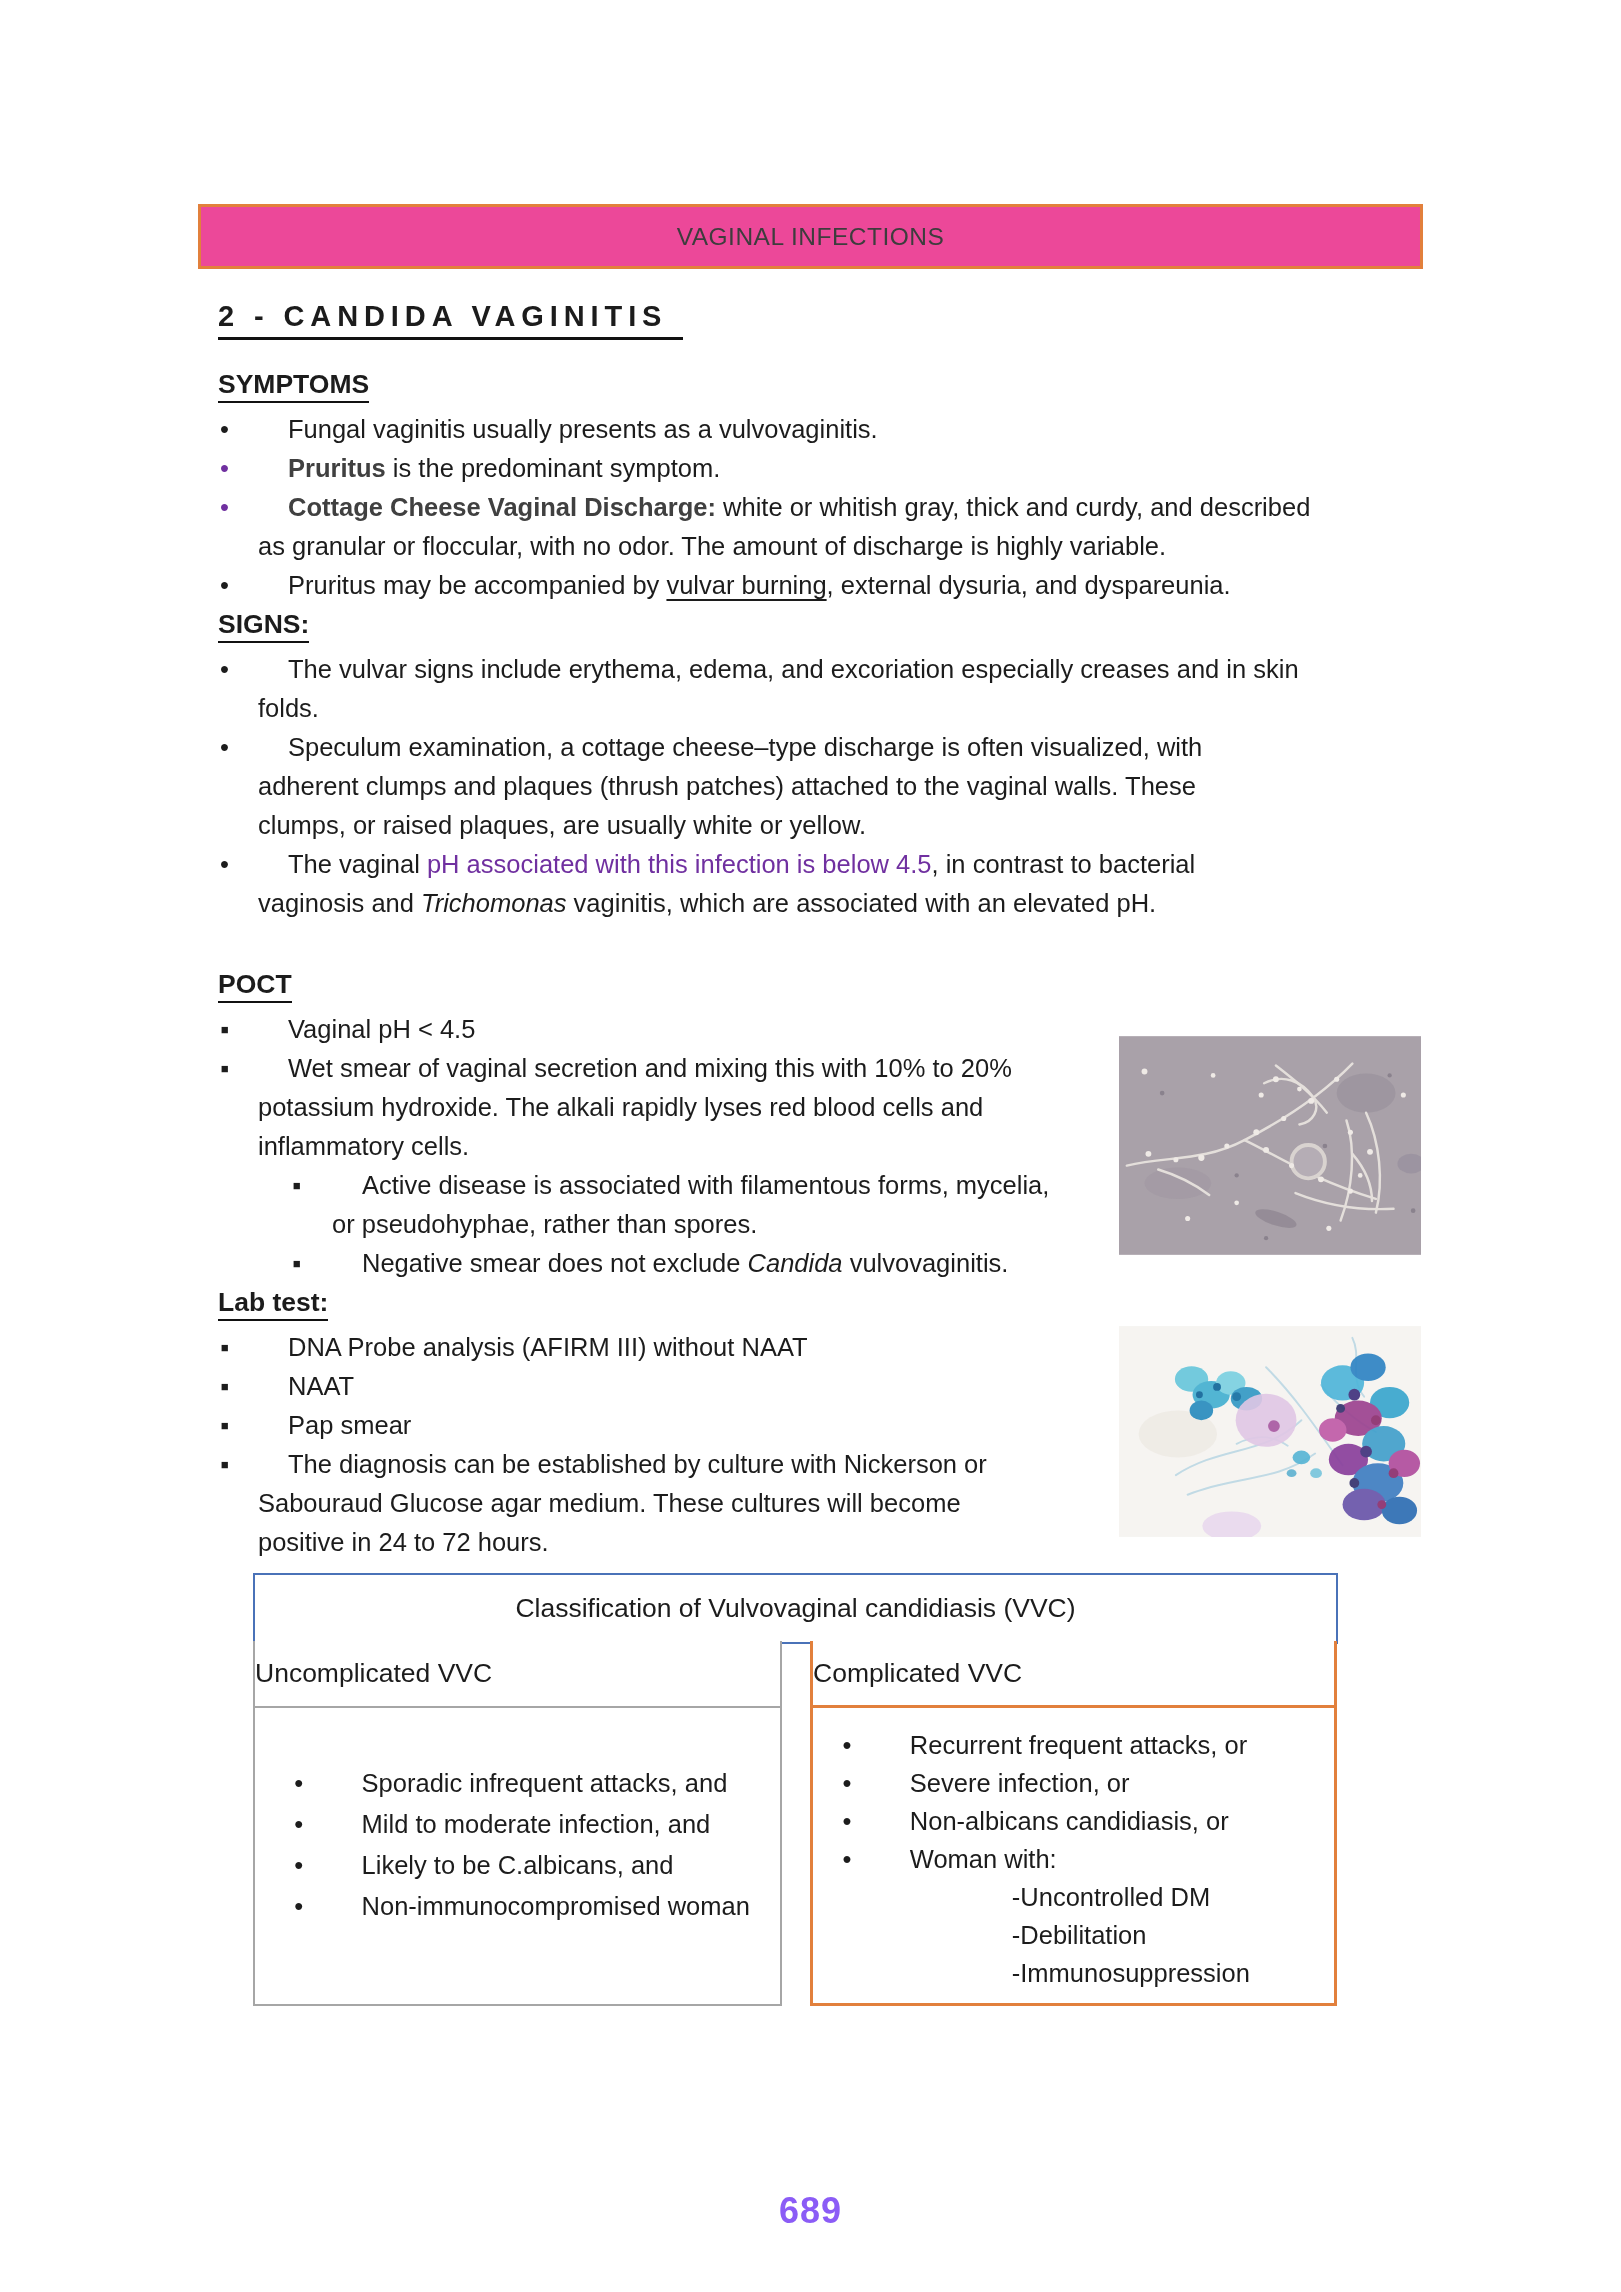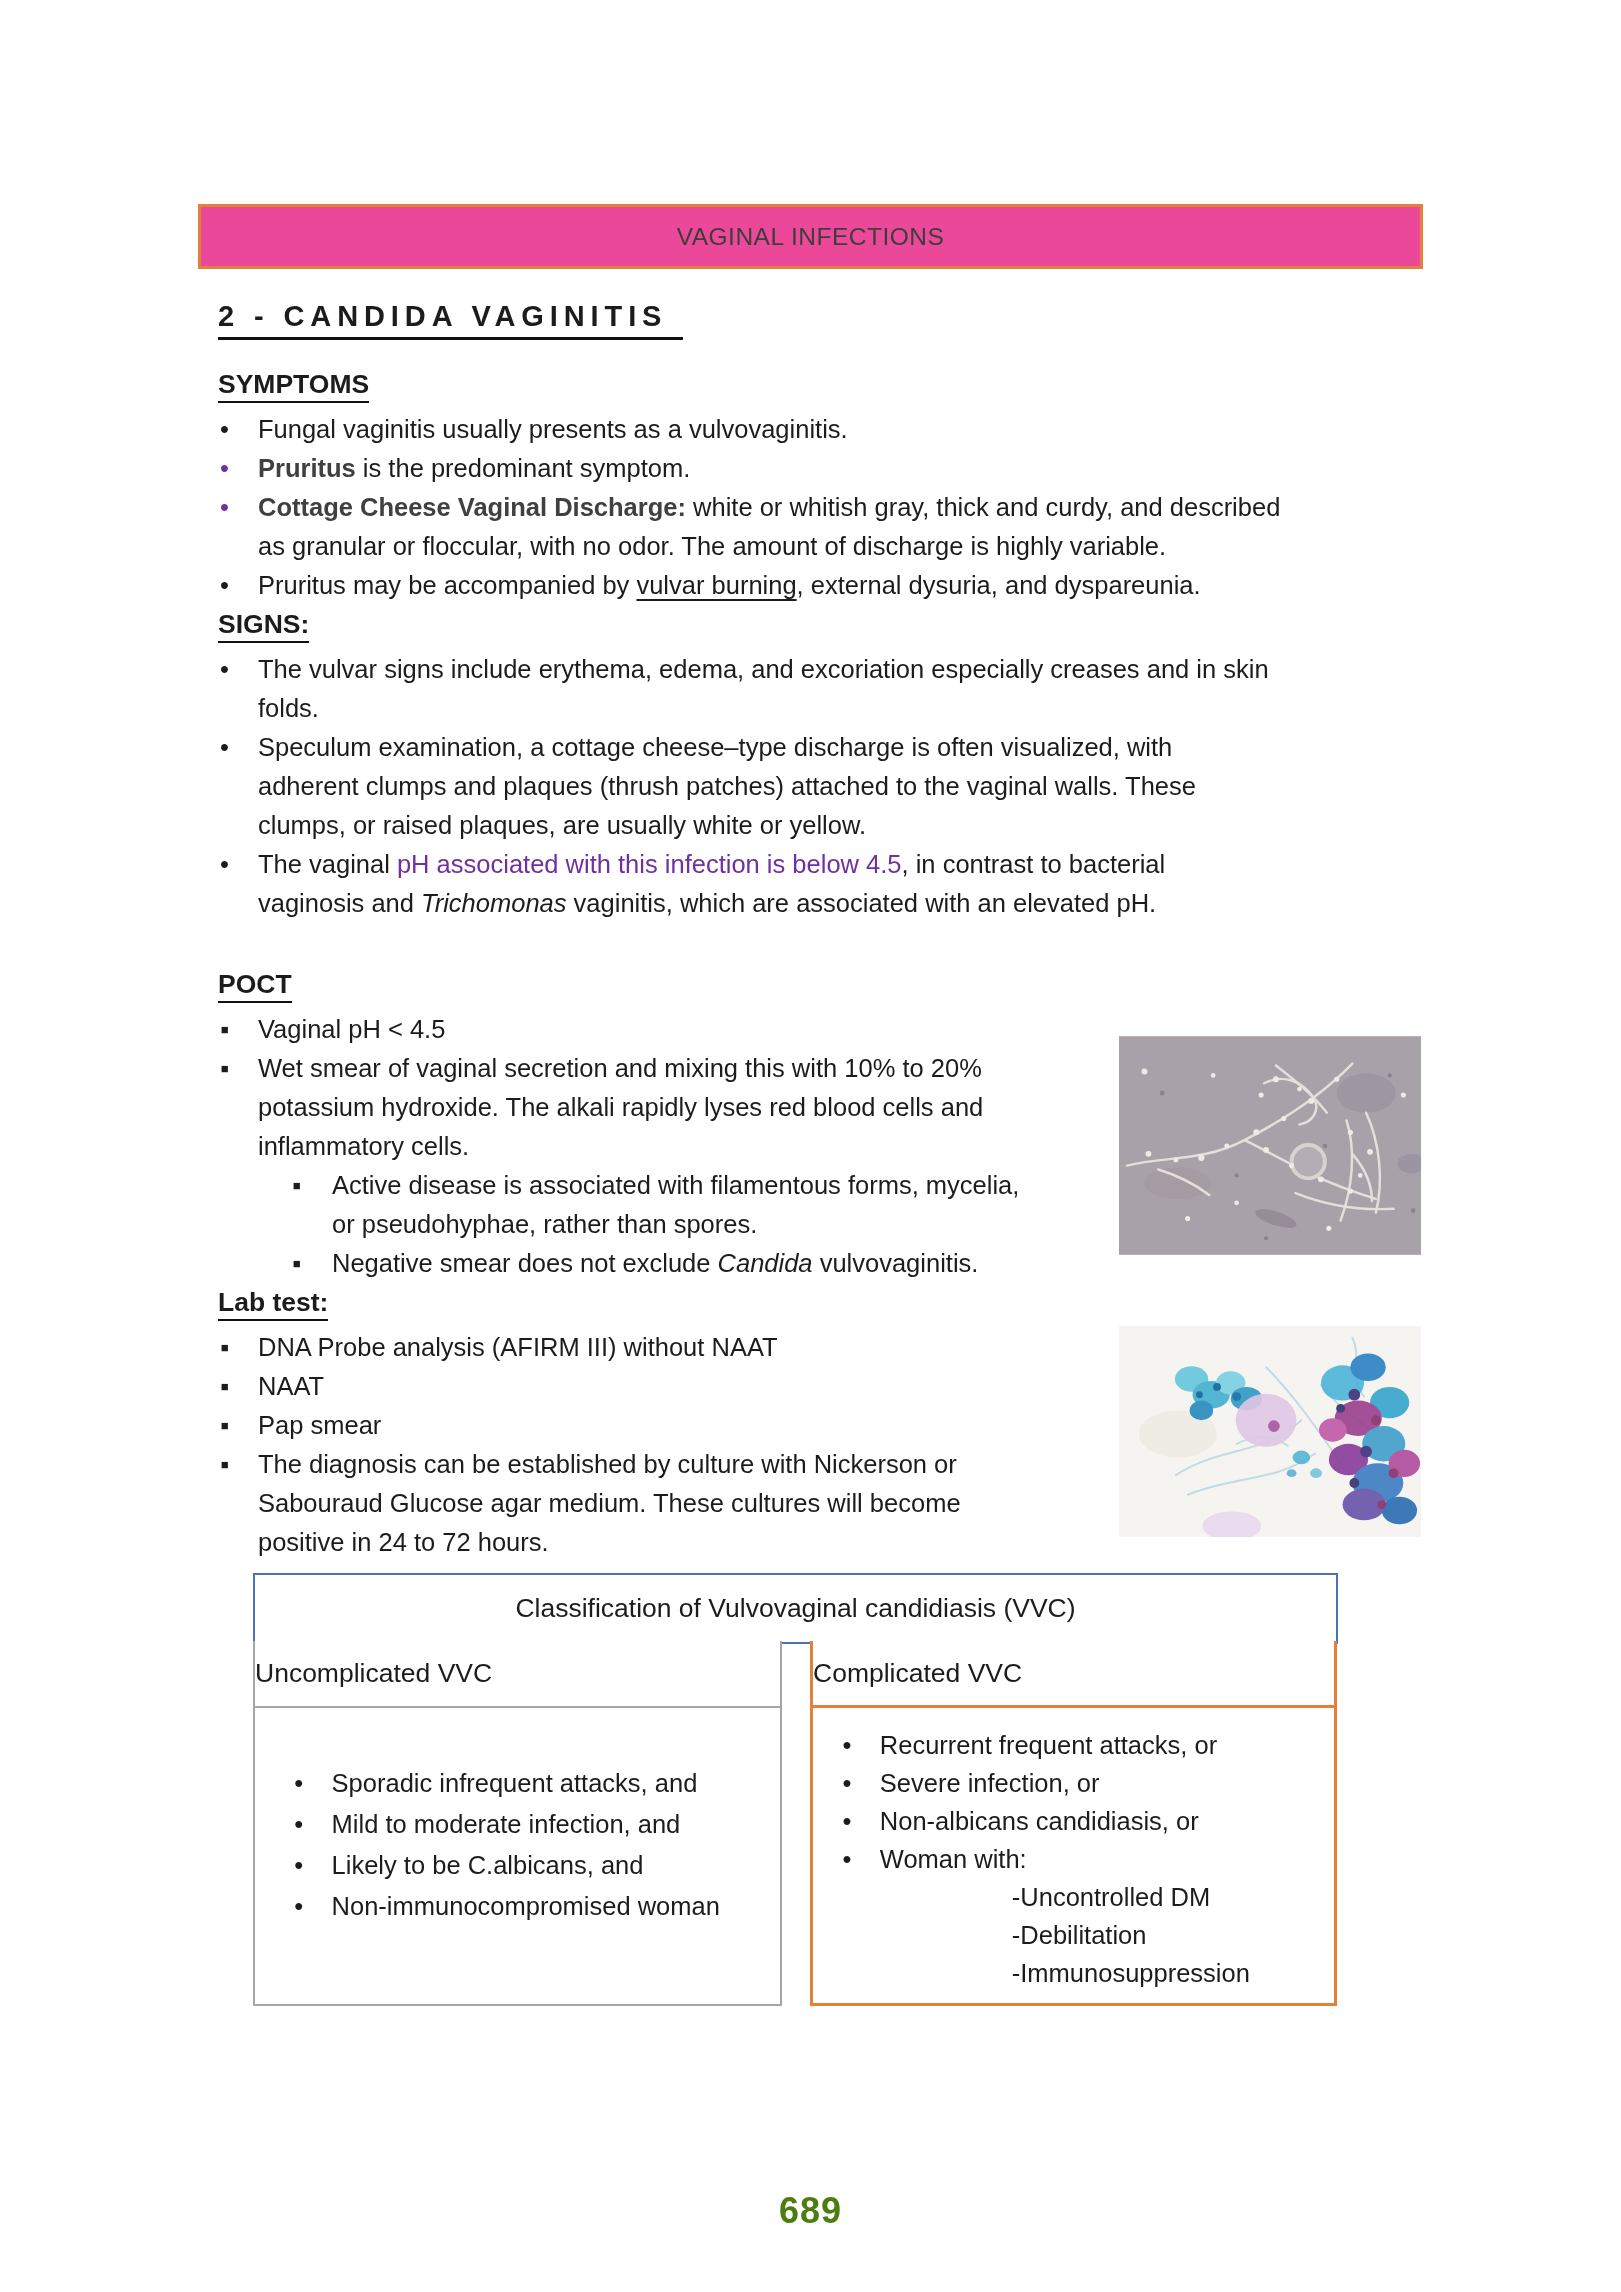--- a/index.html
+++ b/index.html
@@ -23,21 +23,21 @@
   }
   
   .content-a{position:absolute;left:218px;top:365px;width:1190px;}
   .content-b{position:absolute;left:218px;top:965px;width:898px;}
   .sec-heading{font-size:26.5px;font-weight:bold;line-height:39px;margin:0 0 5.9px 0;}
   .sec-heading .hd{display:inline-block;border-bottom:2.9px solid #111;padding-bottom:1px;line-height:31px;}
   .bullet-row{position:relative;padding-left:40px;font-size:25.5px;line-height:39px;}
   .bullet-row .marker{position:absolute;left:2px;top:0;}
   .sub-row{padding-left:114px;}
   .sub-row .marker{left:74px;}
-  .btext{white-space:pre-wrap;}
+  .btext{white-space:pre-wrap;margin-left:30px;}
   .c-purple .marker{color:#7030A0;}
   .seg-lead{color:#404040;font-weight:bold;}
   .seg-purple{color:#7030A0;}
   .seg-underline{text-decoration:underline;text-decoration-thickness:2px;text-underline-offset:4.9px;}
   .seg-italic{font-style:italic;}
   
   .fig{position:absolute;margin:0;padding:0;line-height:0;}
   .fig-koh{left:1119px;top:1036px;width:302px;height:219px;}
   .fig-pap{left:1119px;top:1326px;width:302px;height:211px;}
   
@@ -57,21 +57,21 @@
   .vvc-body{box-sizing:border-box;}
   .vvc-left .vvc-body{padding:55px 7.8px 0 21.6px;}
   .vvc-right .vvc-body{padding:17.6px 7.8px 0 11.8px;}
   .t-row{position:relative;padding-left:55px;font-size:25.5px;line-height:41px;}
   .t-row .marker{position:absolute;left:17.6px;top:0;}
   .vvc-right .t-row{line-height:38px;}
   .t-sub{padding-left:187px;font-size:25.5px;line-height:38px;}
   
   .pageno{
     position:absolute;left:0;top:2190px;width:1621px;text-align:center;
-    font-size:36px;font-weight:600;letter-spacing:1px;color:#4d7c0f;
+    font-size:36px;font-weight:600;letter-spacing:1px;color:#8b5cf6;
   }
 </style>
 </head>
 <body>
 
 <div class="page">
 
   <div class="banner">
     <span class="banner-text">VAGINAL INFECTIONS</span>
   </div>

